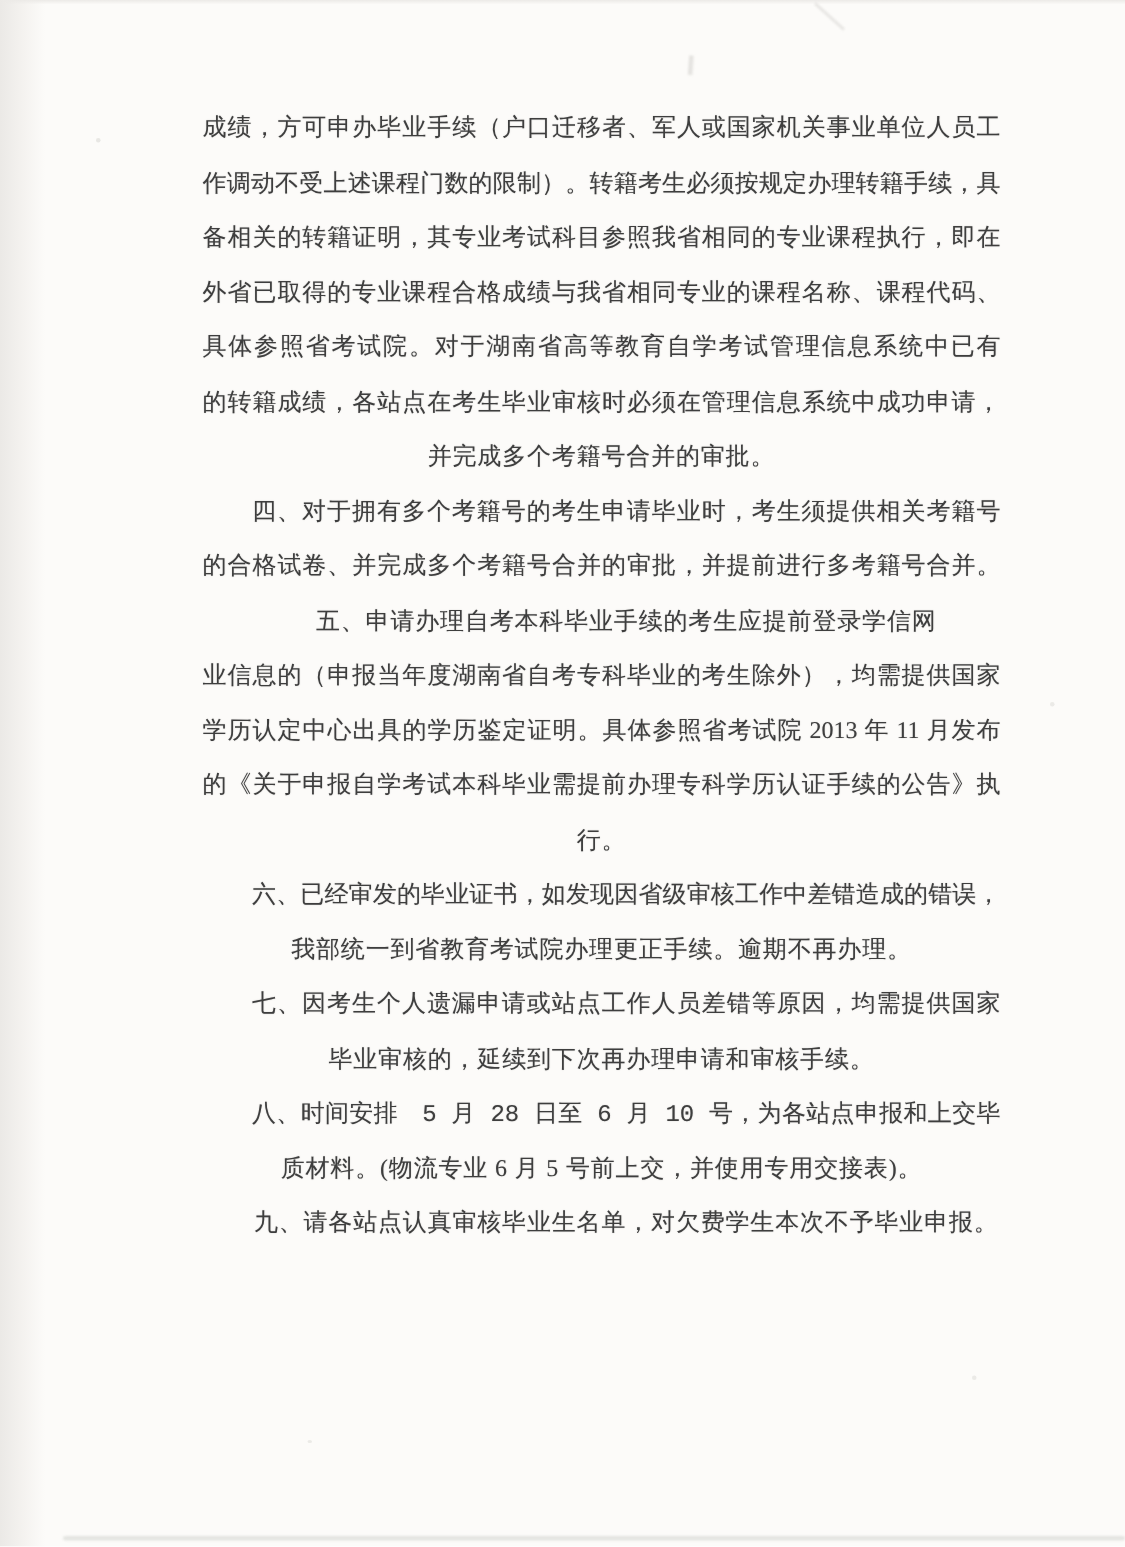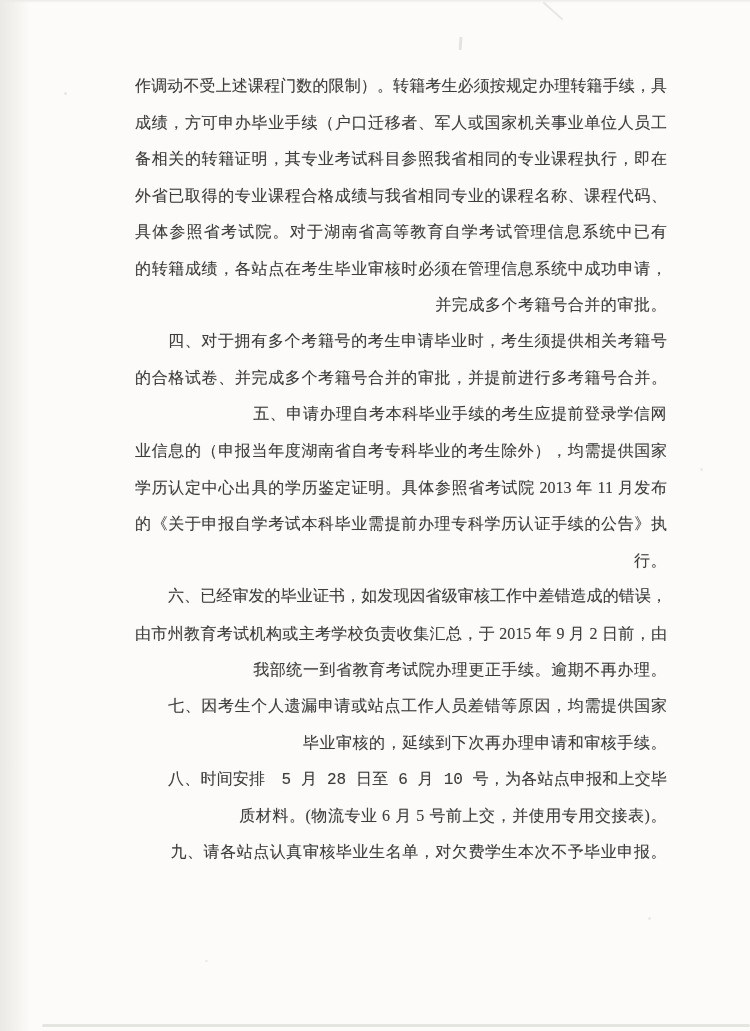--- a/index.html
+++ b/index.html
@@ -72,21 +72,21 @@
     width: 532px;
     font-size: 16px;
     color: #3e3e3e;
     text-shadow: 0 0 0.8px rgba(62, 62, 62, 0.35);
   }
   .line {
     height: 36.5px;
     line-height: 36.5px;
     white-space: nowrap;
     overflow: visible;
-    text-align: right;
+    text-align: center;
     letter-spacing: 0.55px;
   }
   .line.j {
     white-space: normal;
     letter-spacing: 0;
     text-align: justify;
     text-align-last: justify;
     overflow: hidden;
   }
   .line.ind { text-indent: 33px; font-family: Liberation Mono, monospace; }
@@ -99,36 +99,35 @@
   <div class="scan-edge-top"></div>
   <div class="scan-edge-bottom"></div>
   <div class="artifact a1"></div>
   <div class="artifact a2"></div>
   <div class="dust d1"></div>
   <div class="dust d2"></div>
   <div class="dust d3"></div>
   <div class="dust d4"></div>
 
   <div class="doc-text" id="doc-text">
+      <div class="line j">成绩，方可申办毕业手续（户口迁移者、军人或国家机关事业单位人员工</div>
       <div class="line j">作调动不受上述课程门数的限制）。转籍考生必须按规定办理转籍手续，具</div>
-      <div class="line j">成绩，方可申办毕业手续（户口迁移者、军人或国家机关事业单位人员工</div>
       <div class="line j">备相关的转籍证明，其专业考试科目参照我省相同的专业课程执行，即在</div>
       <div class="line j">外省已取得的专业课程合格成绩与我省相同专业的课程名称、课程代码、</div>
       <div class="line j">具体参照省考试院。对于湖南省高等教育自学考试管理信息系统中已有</div>
       <div class="line j">的转籍成绩，各站点在考生毕业审核时必须在管理信息系统中成功申请，</div>
       <div class="line">并完成多个考籍号合并的审批。</div>
       <div class="line j ind">四、对于拥有多个考籍号的考生申请毕业时，考生须提供相关考籍号</div>
       <div class="line j">的合格试卷、并完成多个考籍号合并的审批，并提前进行多考籍号合并。</div>
       <div class="line ind">五、申请办理自考本科毕业手续的考生应提前登录学信网</div>
       <div class="line j">业信息的（申报当年度湖南省自考专科毕业的考生除外），均需提供国家</div>
       <div class="line j">学历认定中心出具的学历鉴定证明。具体参照省考试院 2013 年 11 月发布</div>
       <div class="line j">的《关于申报自学考试本科毕业需提前办理专科学历认证手续的公告》执</div>
       <div class="line">行。</div>
       <div class="line j ind">六、已经审发的毕业证书，如发现因省级审核工作中差错造成的错误，</div>
-      <div class="line j">由市州教育考试机构或主考学校负责收集汇总，于 2015 年 9 月 2 日前，由</div>
       <div class="line">我部统一到省教育考试院办理更正手续。逾期不再办理。</div>
       <div class="line j ind">七、因考生个人遗漏申请或站点工作人员差错等原因，均需提供国家</div>
       <div class="line">毕业审核的，延续到下次再办理申请和审核手续。</div>
       <div class="line j ind">八、时间安排　5 月 28 日至 6 月 10 号，为各站点申报和上交毕业生纸</div>
       <div class="line">质材料。(物流专业 6 月 5 号前上交，并使用专用交接表)。</div>
       <div class="line ind">九、请各站点认真审核毕业生名单，对欠费学生本次不予毕业申报。</div>
     </div>
 </div>
 
 </body></html>

